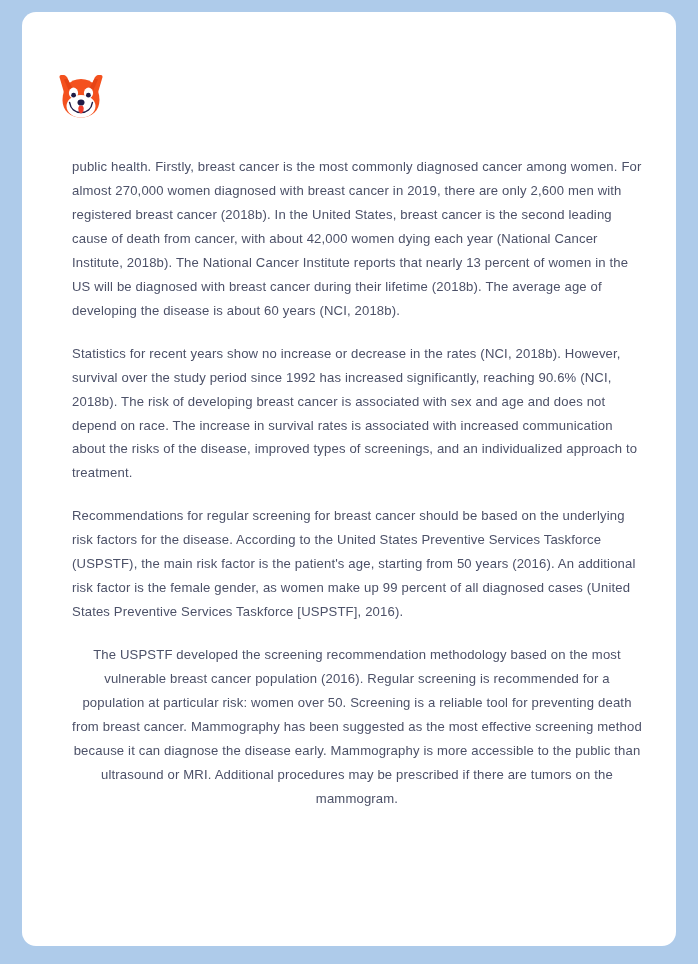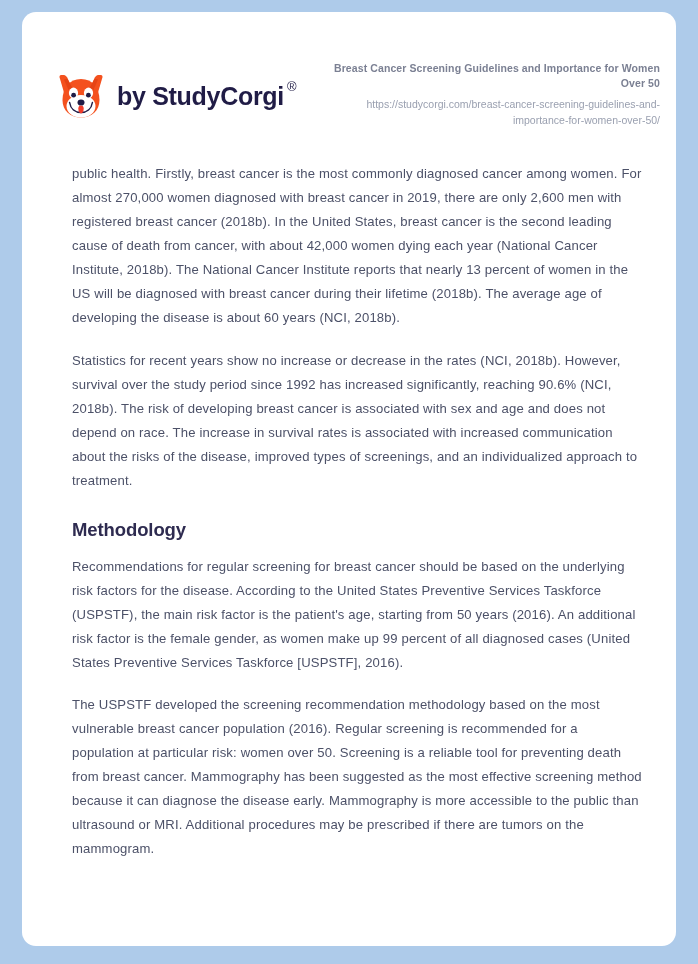--- a/index.html
+++ b/index.html
@@ -95,21 +95,21 @@
     margin: 0 0 19px 0;
     letter-spacing: 0.012em;
   }
   .section-heading {
     font-size: 18.5px;
     font-weight: bold;
     color: #2e2b50;
     margin: 26px 0 14px 0;
     letter-spacing: -0.1px;
   }
-  .para:last-child { margin-bottom: 0; }
+  .para:last-child { margin-bottom: 0; text-align: center; }
 </style>
 </head>
 <body>
 
 <div class="page-card">
 
   <div class="doc-header">
 
     <div class="brand">
       <svg class="brand-mark" viewBox="0 0 50 50">
@@ -130,33 +130,25 @@
 
         <circle cx="17.6" cy="24.2" r="2.4" fill="#201c46"></circle>
         <circle cx="32.4" cy="24.2" r="2.4" fill="#201c46"></circle>
 
         <ellipse cx="25" cy="31.5" rx="3.5" ry="3.1" fill="#201c46"></ellipse>
 
         <path d="M13.6 31.5 C14.6 38 19.2 41.4 25 41.4 C30.8 41.4 35.4 38 36.4 31.5" fill="none" stroke="#201c46" stroke-width="1.5" stroke-linecap="round"></path>
 
         <path d="M25 34.4 C26.7 34.4 27.7 35.6 27.7 37.4 C27.7 40 26.5 42.4 25 42.4 C23.5 42.4 22.3 40 22.3 37.4 C22.3 35.6 23.3 34.4 25 34.4 Z" fill="#f23c2a"></path>
       </svg>
-      <div class="brand-text">
-        <span>by StudyCorgi</span><span class="brand-reg">®</span>
-      </div>
     </div>
 
-    <div class="header-meta">
-      <div class="header-title">Breast Cancer Screening Guidelines and Importance for Women Over 50</div>
-      <div class="header-url">https://studycorgi.com/breast-cancer-screening-guidelines-and-importance-for-women-over-50/</div>
-    </div>
 
   </div>
 
   <div class="doc-body">
     <p class="para">public health. Firstly, breast cancer is the most commonly diagnosed cancer among women. For almost 270,000 women diagnosed with breast cancer in 2019, there are only 2,600 men with registered breast cancer (2018b). In the United States, breast cancer is the second leading cause of death from cancer, with about 42,000 women dying each year (National Cancer Institute, 2018b). The National Cancer Institute reports that nearly 13 percent of women in the US will be diagnosed with breast cancer during their lifetime (2018b). The average age of developing the disease is about 60 years (NCI, 2018b).</p>
     <p class="para">Statistics for recent years show no increase or decrease in the rates (NCI, 2018b). However, survival over the study period since 1992 has increased significantly, reaching 90.6% (NCI, 2018b). The risk of developing breast cancer is associated with sex and age and does not depend on race. The increase in survival rates is associated with increased communication about the risks of the disease, improved types of screenings, and an individualized approach to treatment.</p>
-    <h2 class="section-heading">Methodology</h2>
     <p class="para">Recommendations for regular screening for breast cancer should be based on the underlying risk factors for the disease. According to the United States Preventive Services Taskforce (USPSTF), the main risk factor is the patient's age, starting from 50 years (2016). An additional risk factor is the female gender, as women make up 99 percent of all diagnosed cases (United States Preventive Services Taskforce [USPSTF], 2016).</p>
     <p class="para">The USPSTF developed the screening recommendation methodology based on the most vulnerable breast cancer population (2016). Regular screening is recommended for a population at particular risk: women over 50. Screening is a reliable tool for preventing death from breast cancer. Mammography has been suggested as the most effective screening method because it can diagnose the disease early. Mammography is more accessible to the public than ultrasound or MRI. Additional procedures may be prescribed if there are tumors on the mammogram.</p>
   </div>
 
 </div>
 
 </body></html>

